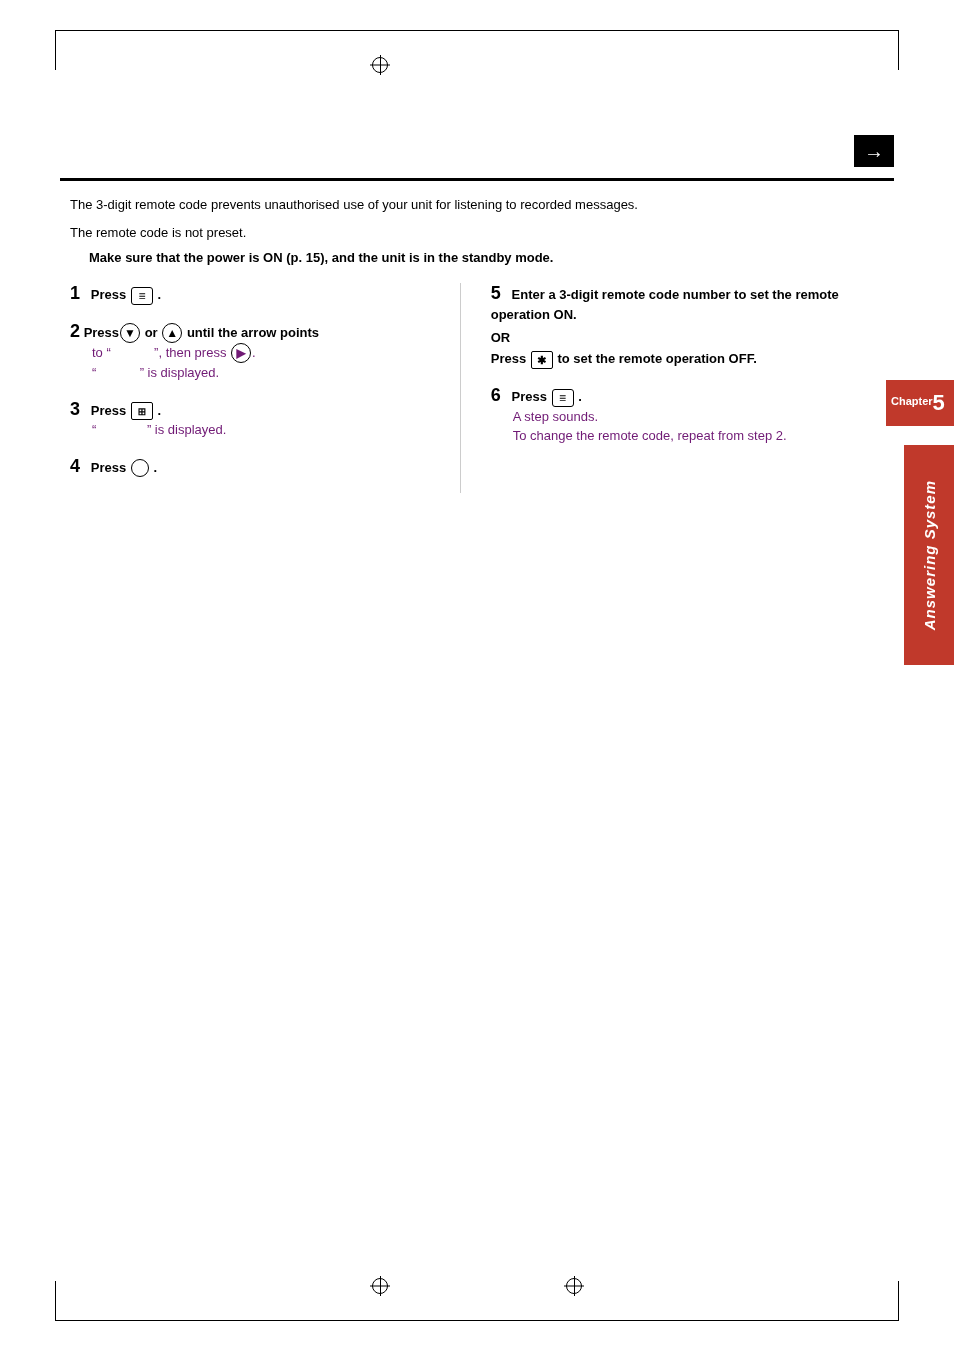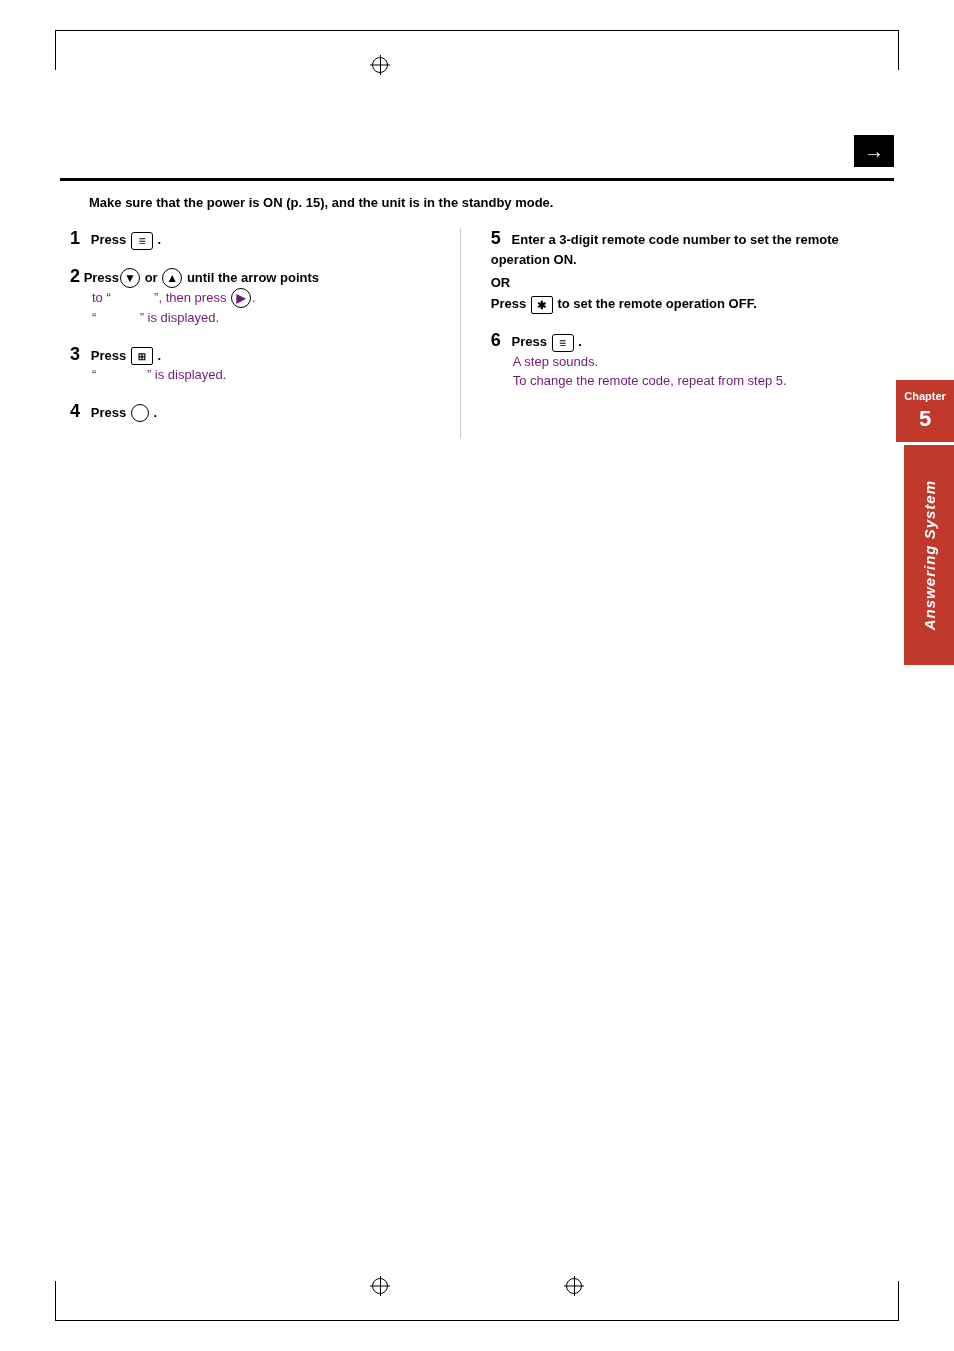--- a/index.html
+++ b/index.html
@@ -235,25 +235,24 @@
       margin-top: 20px;
       font-size: 13px;
       line-height: 1.6;
     }
 
     
     .chapter-tab {
       position: absolute;
       right: 0;
       top: 380px;
-      width: 58px;
+      width: 68px;
       background: #c0392b;
       color: #fff;
       display: flex;
-      flex-direction: column;
       align-items: center;
       padding: 10px 5px;
     }
     .chapter-label {
       font-size: 11px;
       font-weight: bold;
       color: #fff;
       margin-bottom: 4px;
       writing-mode: horizontal-tb;
       white-space: nowrap;
@@ -324,20 +323,22 @@
   <span class="chapter-label">Chapter</span>
   <span class="chapter-num">5</span>
 </div>
 
 <div class="answering-system-tab">
   <span class="answering-system-text">Answering System</span>
 </div>
 
 <div class="main-content">
 
+  <div class="intro-text">The 3-digit remote code prevents unauthorised use of your unit for listening to recorded messages.</div>
+  <div class="intro-text">The remote code is not preset.</div>
   <div class="intro-bold">Make sure that the power is ON (p. 15), and the unit is in the standby mode.</div>
 
   <div class="two-col">
 
     <div class="left-col">
 
       <div class="step">
         <span class="step-num">1</span>
         &nbsp;
         <span class="step-content step-bold">Press </span>
@@ -398,19 +399,19 @@
         </div>
       </div>
 
       <div class="step">
         <span class="step-num">6</span>
         &nbsp;
         <span class="step-content step-bold">Press </span>
         <span class="key-btn">≡</span>
         <span class="step-content step-bold">.</span>
         <div class="sub-text">A step sounds.</div>
-        <div class="sub-text">To change the remote code, repeat from step 5.</div>
+        <div class="sub-text">To change the remote code, repeat from step 2.</div>
       </div>
 
 
     </div>
   </div>
 </div>
 
 </body></html>

